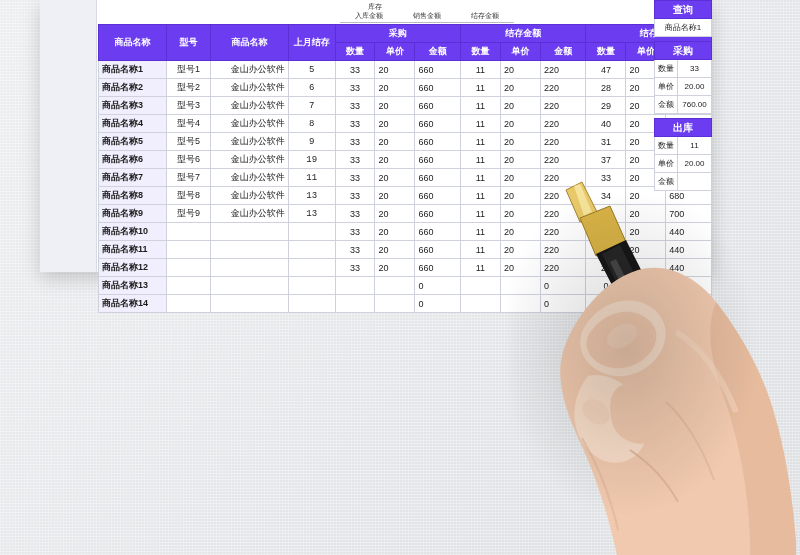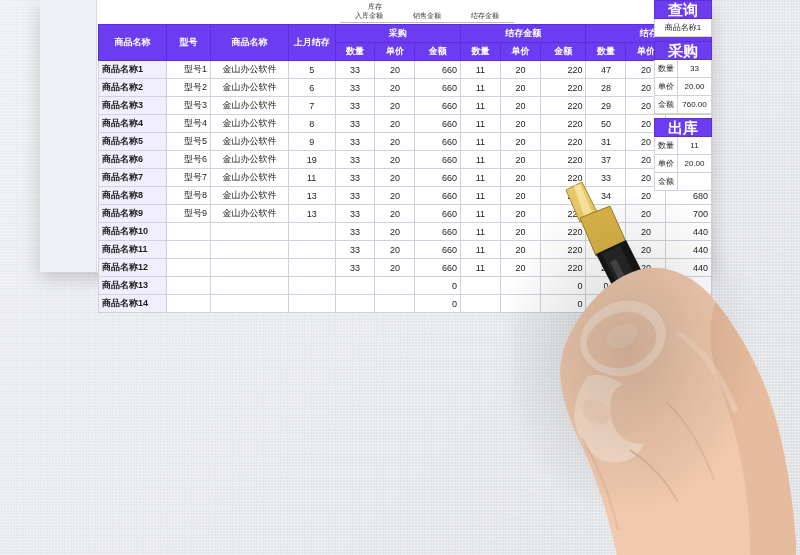--- a/index.html
+++ b/index.html
@@ -67,36 +67,36 @@
   }
   table.grid thead th{
     background:#6c3df0;
     color:#ffffff;
     font-weight:bold;
     text-align:center;
     font-size:9px;
     border:1px solid #5a2fd6;
   }
   .c-name{width:62px;text-align:left;background:#f0eefc;font-weight:bold;}
-  .c-model{width:38px;text-align:right;}
-  .c-maker{width:72px;text-align:center;}
-  .c-prev{width:40px;text-align:center;}
+  .c-model{width:38px;text-align:center;}
+  .c-maker{width:72px;text-align:right;}
+  .c-prev{width:40px;text-align:center;font-family:Liberation Mono, monospace;}
   .c-num{width:34px;text-align:center;}
-  .c-price{width:34px;text-align:center;}
-  .c-amt{width:40px;text-align:right;}
+  .c-price{width:34px;}
+  .c-amt{width:40px;text-align:left;}
   tbody td{background:#ffffff;}
   tbody td.c-name{background:#f1effd;}
 
   
   #side{
     position:absolute;left:614px;top:0;width:58px;
   }
   .side-block{margin-bottom:4px;}
   .side-head{
-    background:#6c3df0;color:#fff;font-size:15px;font-weight:bold;
+    background:#6c3df0;color:#fff;font-size:10px;font-weight:bold;
     text-align:center;height:17px;line-height:17px;
     border:1px solid #5a2fd6;
   }
   .side-row{
     display:flex;height:17px;border:1px solid #cfd2dc;border-top:none;
     background:#fff;font-size:8px;align-items:center;
   }
   .side-row .lbl{width:22px;text-align:center;color:#222;border-right:1px solid #cfd2dc;height:100%;line-height:17px;}
   .side-row .val{flex:1;text-align:center;color:#222;}
   .side-single{
@@ -207,21 +207,21 @@
               <td class="c-name">商品名称4</td>
               <td class="c-model">型号4</td>
               <td class="c-maker">金山办公软件</td>
               <td class="c-prev">8</td>
               <td class="c-num">33</td>
               <td class="c-price">20</td>
               <td class="c-amt">660</td>
               <td class="c-num">11</td>
               <td class="c-price">20</td>
               <td class="c-amt">220</td>
-              <td class="c-num">50</td>
+              <td class="c-num">40</td>
               <td class="c-price">20</td>
               <td class="c-amt">600</td>
             </tr>
             <tr>
               <td class="c-name">商品名称5</td>
               <td class="c-model">型号5</td>
               <td class="c-maker">金山办公软件</td>
               <td class="c-prev">9</td>
               <td class="c-num">33</td>
               <td class="c-price">20</td>

